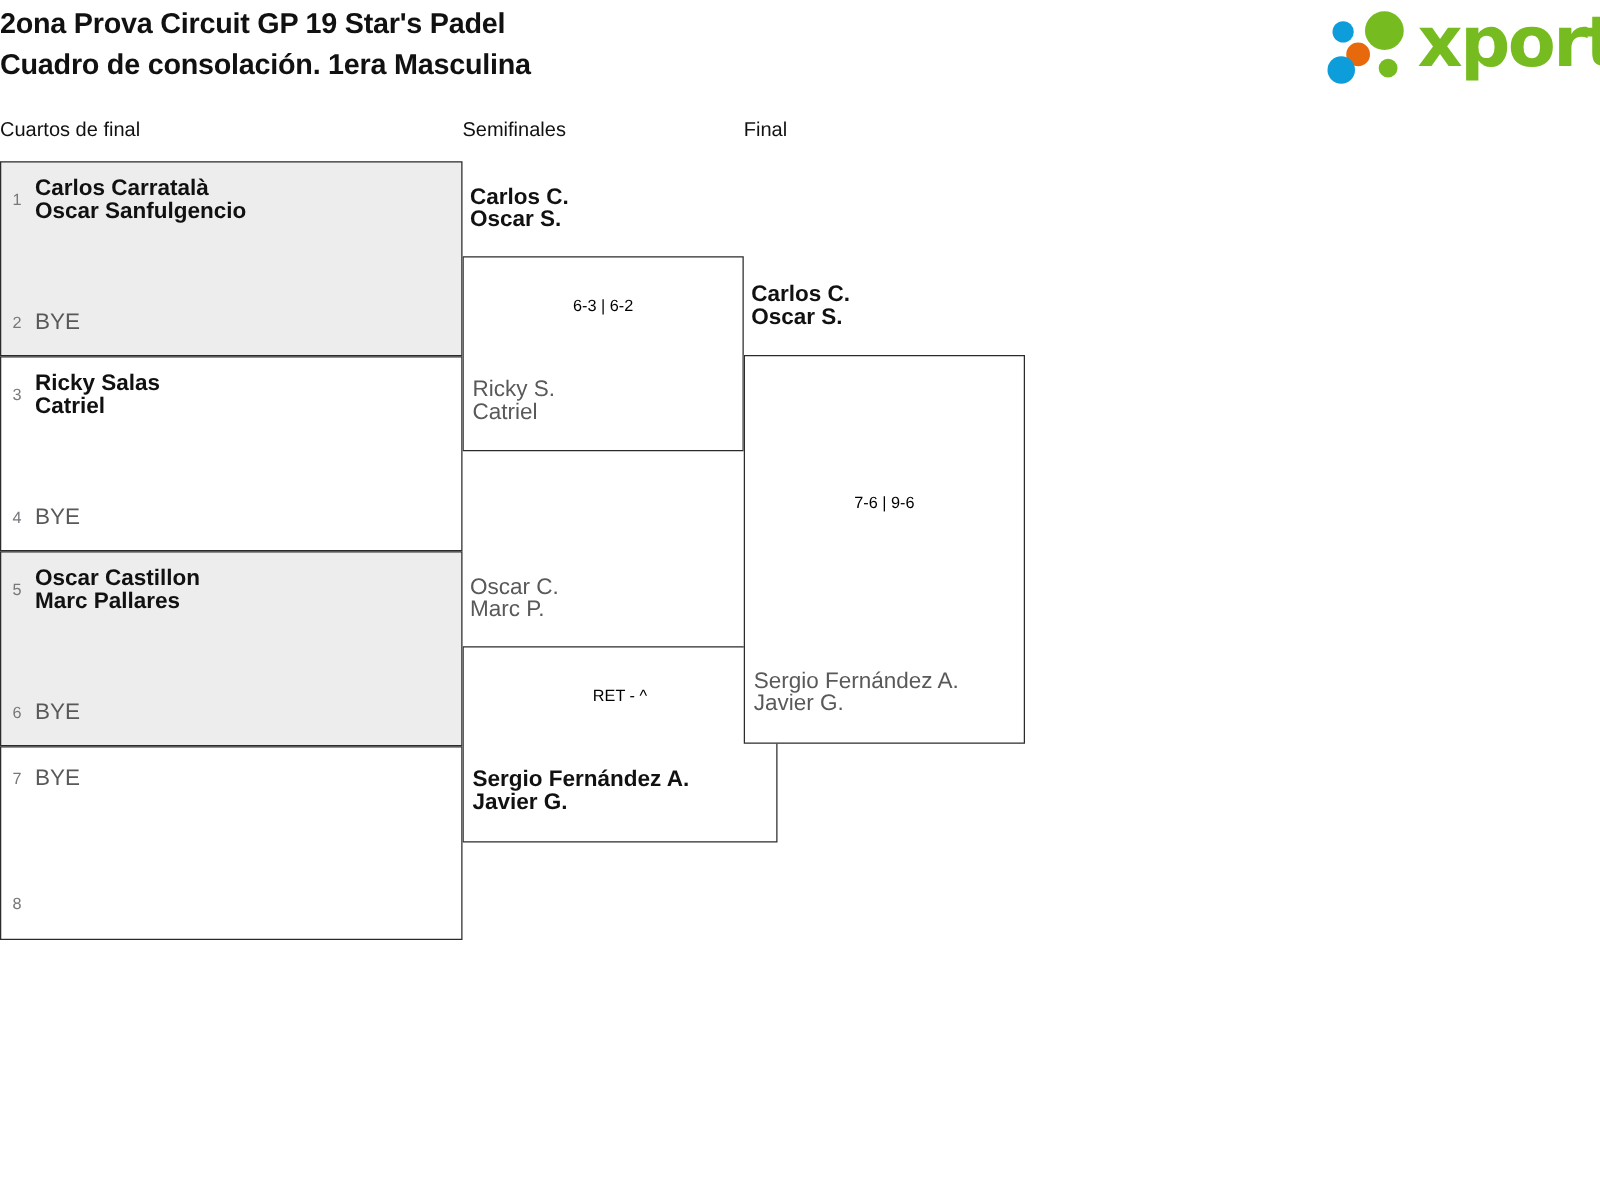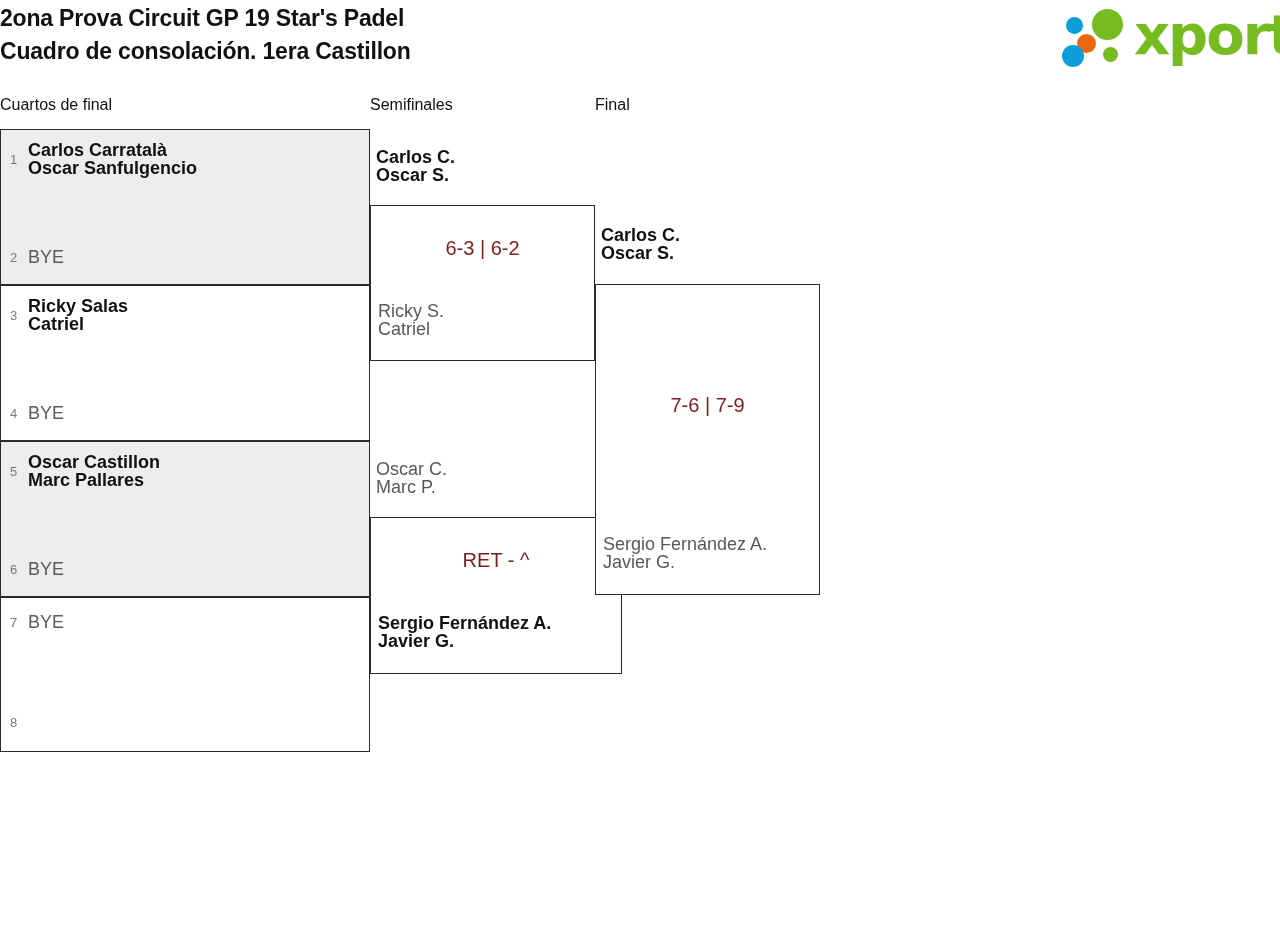--- a/index.html
+++ b/index.html
@@ -100,39 +100,39 @@
   .names .n { display: block; }
   .winner .names { color: #111111; font-weight: 700; }
   .loser  .names { color: #58595b; font-weight: 400; }
   .bye    .names { color: #58595b; font-weight: 400; }
 
   .score {
     position: absolute;
     left: 0;
     width: 100%;
     text-align: center;
-    font-size: 20px;
-    color: #7f1d1d;
+    font-size: 13px;
+    color: #000000;
   }
 
   
   .float-slot {
     position: absolute;
     display: flex;
     align-items: center;
   }
 </style>
 </head>
 <body>
 
 <div id="header">
 
   <div id="title-block">
     <span class="tline">2ona Prova Circuit GP 19 Star's Padel</span>
-    <span class="tline">Cuadro de consolación. 1era Castillon</span>
+    <span class="tline">Cuadro de consolación. 1era Masculina</span>
   </div>
 
   <div id="logo">
     <div id="logo-dots">
       <span class="dot" style="left:4px;  top:8px;  width:17px; height:17px; background:#0d9ddb;"></span>
       <span class="dot" style="left:15px; top:25px; width:19px; height:19px; background:#e8690b;"></span>
       <span class="dot" style="left:0px;  top:36px; width:22px; height:22px; background:#0d9ddb;"></span>
       <span class="dot" style="left:30px; top:0px;  width:31px; height:31px; background:#76bc21;"></span>
       <span class="dot" style="left:41px; top:38px; width:15px; height:15px; background:#76bc21;"></span>
     </div>
@@ -240,20 +240,20 @@
 </div>
 
 <div class="float-slot winner" style="left:601px; top:226px;">
   <span class="names">
     <span class="n">Carlos C.</span>
     <span class="n">Oscar S.</span>
   </span>
 </div>
 
 <div class="match-box" style="left:595px; top:284px; width:225px; height:311px;">
-  <div class="score" style="top:109px;">7-6 | 7-9</div>
+  <div class="score" style="top:109px;">7-6 | 9-6</div>
   <div class="slot loser" style="top:245px; height:46px; padding-left:7px;">
     <span class="names">
       <span class="n">Sergio Fernández A.</span>
       <span class="n">Javier G.</span>
     </span>
   </div>
 </div>
 
 </body></html>

